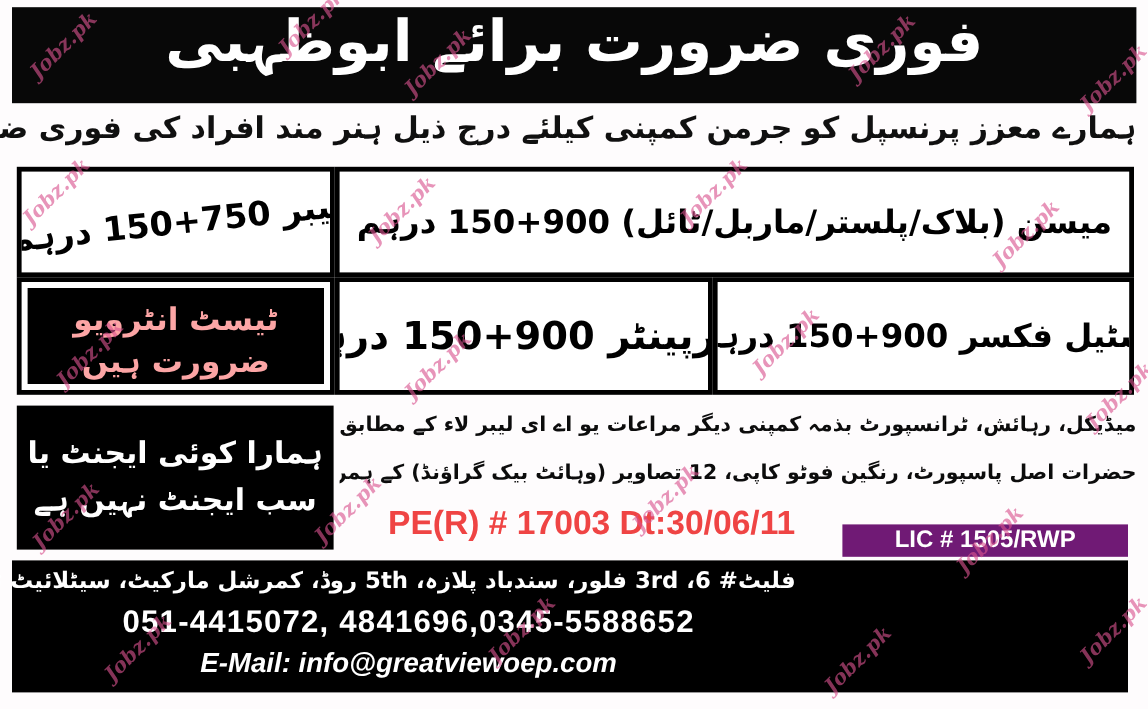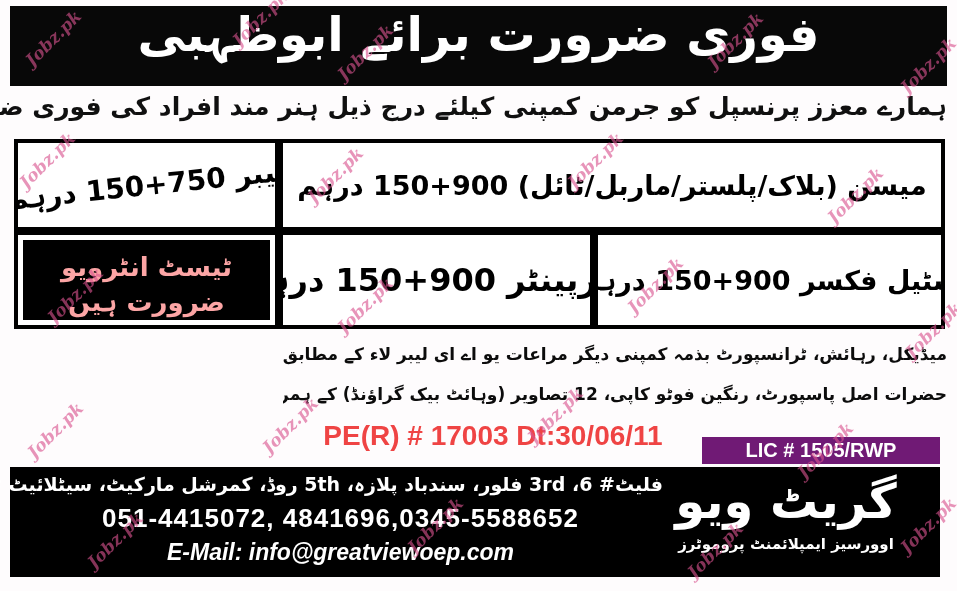--- a/index.html
+++ b/index.html
@@ -96,32 +96,32 @@
     </div>
   </div>
 
   <div class="abs terms" dir="rtl">
     <div>میڈیکل، رہائش، ٹرانسپورٹ بذمہ کمپنی دیگر مراعات یو اے ای لیبر لاء کے مطابق خواہش مند</div>
     <div>حضرات اصل پاسپورٹ، رنگین فوٹو کاپی، 12 تصاویر (وہائٹ بیک گراؤنڈ) کے ہمراہ تشریف لائیں</div>
   </div>
 
   <div class="abs permit">PE(R) # 17003 Dt:30/06/11</div>
 
+  <div class="abs agent-box" dir="rtl">
+    <span>ہمارا کوئی ایجنٹ یا</span>
+    <span>سب ایجنٹ نہیں ہے</span>
+  </div>
 
   <div class="abs lic-box">LIC # 1505/RWP</div>
 
   <div class="abs bottom-strip">
     <div class="contact-col">
       <div class="address" dir="rtl">فلیٹ# 6، 3rd فلور، سندباد پلازہ، 5th روڈ، کمرشل مارکیٹ، سیٹلائیٹ ٹاؤن، راولپنڈی</div>
       <div class="phones" dir="ltr">051-4415072, 4841696,0345-5588652</div>
       <div class="email" dir="ltr">E-Mail: info@greatviewoep.com</div>
-    </div>
-    <div class="company-col">
-      <div class="company-name" dir="rtl">گریٹ ویو</div>
-      <div class="company-tagline" dir="rtl">اوورسیز ایمپلائمنٹ پروموٹرز</div>
     </div>
   </div>
 
 <span class="wm" style="left: 18px; top: 28px; color: rgb(217, 83, 143);">Jobz.pk</span>
     <span class="wm" style="left: 225px; top: 8px; color: rgb(217, 83, 143);">Jobz.pk</span>
     <span class="wm" style="left: 330px; top: 42px; color: rgb(217, 83, 143);">Jobz.pk</span>
     <span class="wm" style="left: 700px; top: 30px; color: rgb(217, 83, 143);">Jobz.pk</span>
     <span class="wm" style="left: 893px; top: 55px; color: rgb(217, 83, 143);">Jobz.pk</span>
     <span class="wm" style="left: 12px; top: 150px; color: rgb(217, 83, 143);">Jobz.pk</span>
     <span class="wm" style="left: 300px; top: 165px; color: rgb(217, 83, 143);">Jobz.pk</span>

